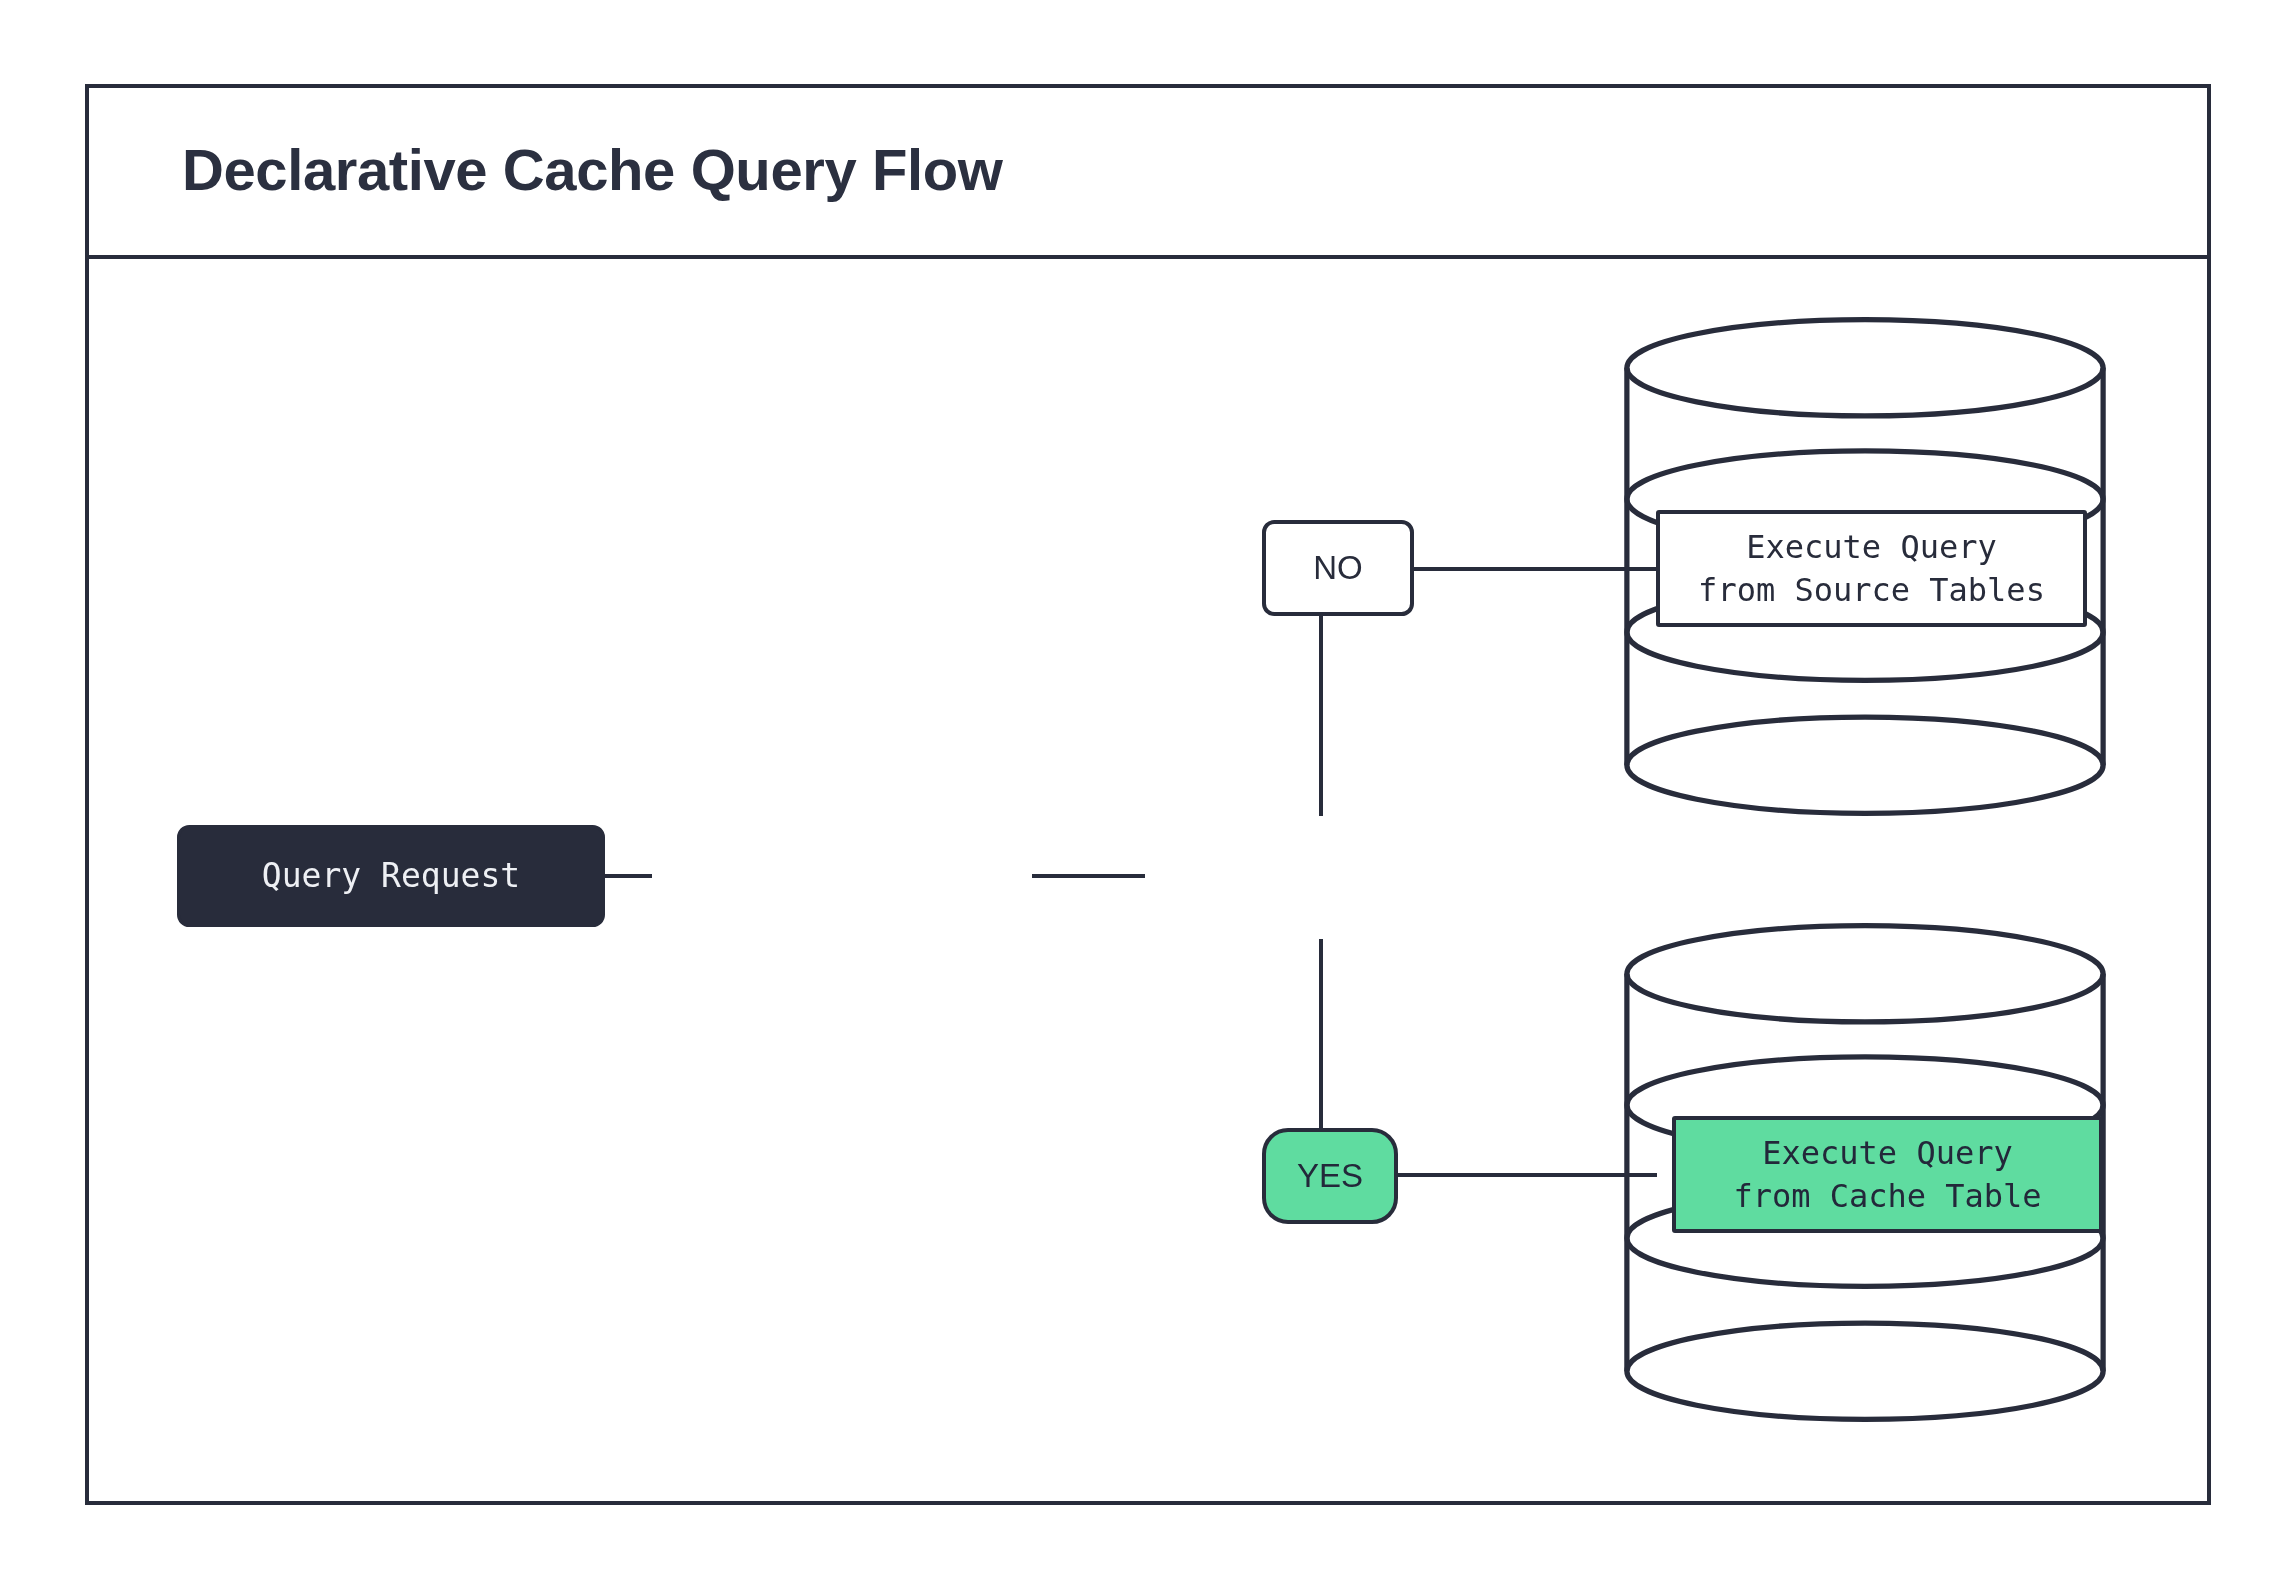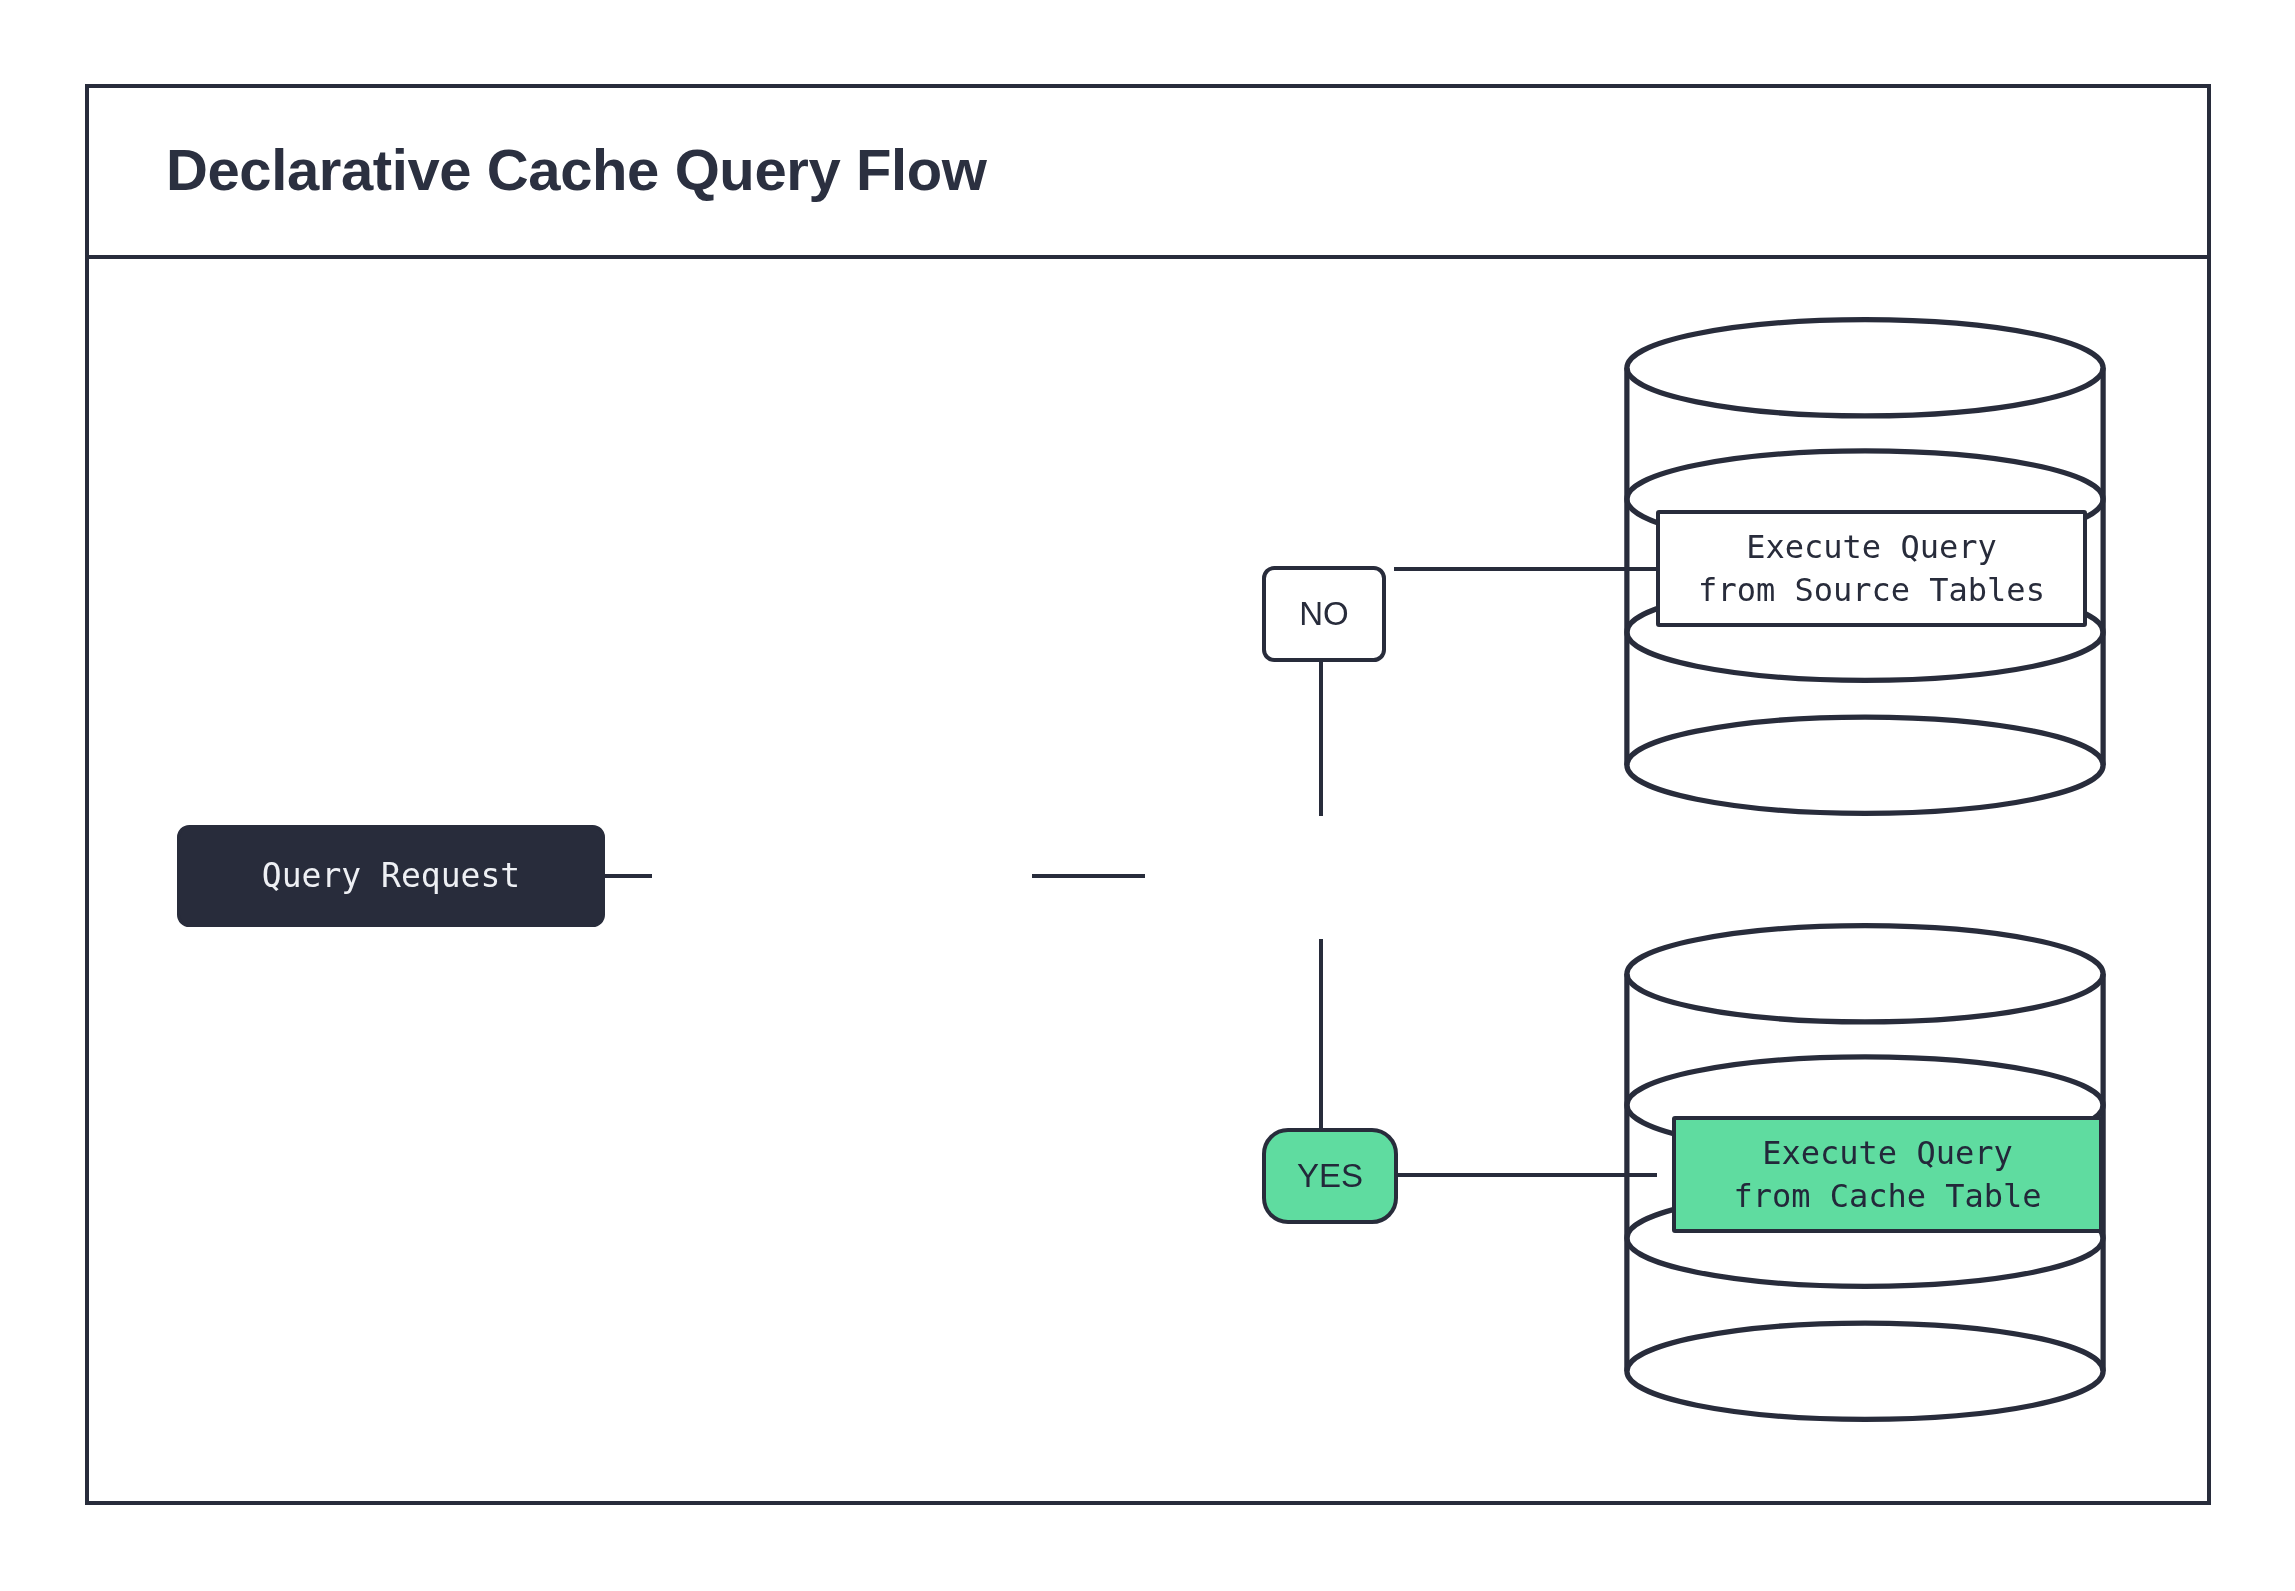--- a/index.html
+++ b/index.html
@@ -35,20 +35,21 @@
   .title-bar {
     position: absolute;
     left: 85px;
     top: 84px;
     width: 2126px;
     height: 175px;
     box-sizing: border-box;
     border-bottom: 4.4px solid #282c3b;
     display: flex;
     align-items: center;
+    padding-left: 16px;
   }
   .title-text {
     margin-left: 81px;
     font-size: 58px;
     font-weight: bold;
     color: #2b3040;
     letter-spacing: -0.4px;
     white-space: nowrap;
   }
 
@@ -90,24 +91,23 @@
   }
   #node-check-cache {
     left: 648px;  top: 813px;  width: 387px;  height: 130px;
     font-size: 33px;
   }
   #node-decision {
     left: 1142px; top: 813px;  width: 412px;  height: 130px;
     font-size: 33px;
   }
   #label-no {
-    left: 1262px; top: 520px;  width: 124px;  height: 96px;
+    left: 1262px; top: 520px;  width: 152px;  height: 96px;
     font-family: "Liberation Sans", sans-serif;
     font-size: 33px;
-    margin-top: 46px;
   }
   #label-yes {
     left: 1262px; top: 1128px; width: 136px;  height: 96px;
     font-family: "Liberation Sans", sans-serif;
     font-size: 33px;
     border-radius: 26px;
   }
 
   
   .edge {

